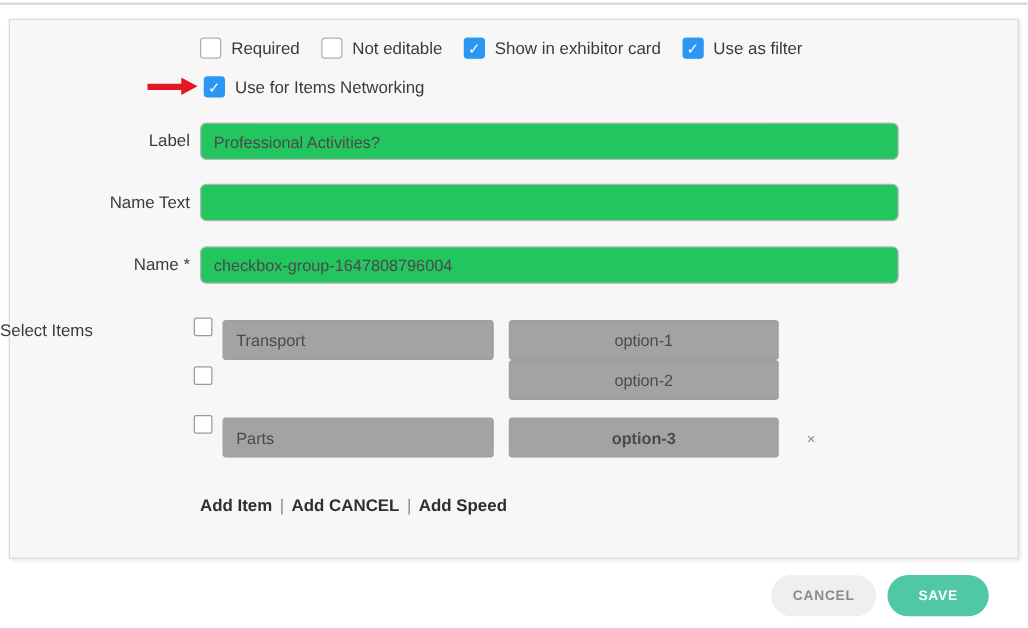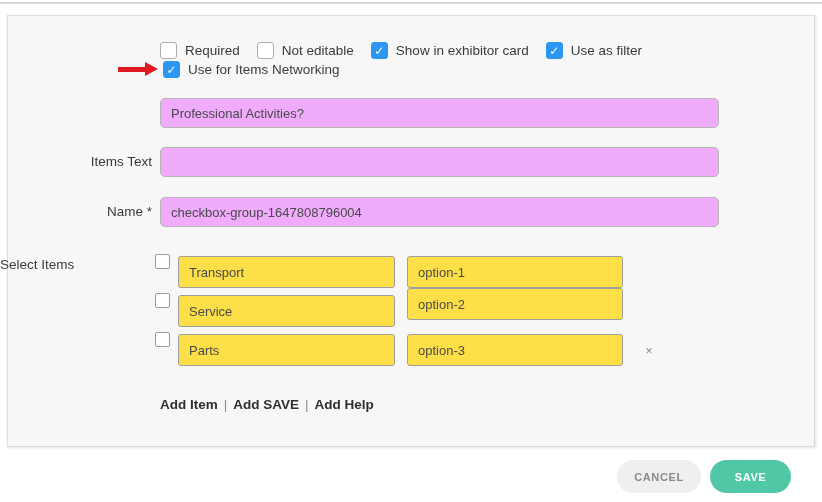--- a/index.html
+++ b/index.html
@@ -17,54 +17,54 @@
   .cb{
     display:inline-flex;align-items:center;justify-content:center;
     width:17px;height:17px;background:#fff;border:1px solid #aeaeae;border-radius:3px;
     box-sizing:border-box;flex:0 0 auto;cursor:pointer;
   }
   .cb .check{display:none;color:#fff;font-size:12px;font-weight:bold;line-height:1;}
   .cb.checked{background:#2b97f3;border-color:#2b97f3;}
   .cb.checked .check{display:block;}
   .cb.small{width:15px;height:15px;border-radius:2px;border-color:#9a9a9a;}
 
-  .options-row{position:absolute;left:160px;top:30px;display:flex;align-items:center;margin-top:12px;}
+  .options-row{position:absolute;left:160px;top:30px;display:flex;align-items:center;}
   .opt{display:flex;align-items:center;margin-right:13px;}
   .opt-label{margin-left:8px;margin-right:4px;font-size:13.5px;color:#3b3b3b;white-space:nowrap;}
 
   
   .arrow-shaft{position:absolute;left:118px;top:67px;width:28px;height:5px;background:#e0181f;}
   .arrow-head{
     position:absolute;left:145px;top:62px;width:0;height:0;
     border-top:7.5px solid transparent;border-bottom:7.5px solid transparent;
     border-left:13px solid #e0181f;
   }
   .speed-row{position:absolute;left:163px;top:61px;display:flex;align-items:center;}
 
   
   .field-label{
     position:absolute;left:0;width:152px;text-align:right;
     font-size:13.5px;color:#3b3b3b;line-height:30px;
   }
   .text-input{
     position:absolute;left:160px;width:559px;height:30px;box-sizing:border-box;
-    background:#f0abfc;border:1px solid #b5b5b5;border-radius:5px;
+    background:#22c55e;border:1px solid #b5b5b5;border-radius:5px;
     padding:0 10px;font-family:inherit;font-size:13px;color:#4a4a4a;outline:none;
   }
 
   
   .si-label{position:absolute;left:0;top:257px;width:152px;font-size:13.5px;color:#3b3b3b;}
   .si-cb{position:absolute;left:155px;}
   .si-input{
-    position:absolute;height:32px;box-sizing:border-box;background:#fde047;
+    position:absolute;height:32px;box-sizing:border-box;background:#a3a3a3;
     border:1px solid #9e9e9e;border-radius:3px;padding:0 10px;
     font-family:inherit;font-size:13px;color:#4a4a4a;outline:none;
   }
   .si-name{left:178px;width:217px;}
-  .si-value{left:407px;width:216px;}
+  .si-value{left:407px;width:216px;text-align:center;}
   .si-remove{
     position:absolute;left:642px;width:14px;text-align:center;
     font-size:12px;color:#8a8a8a;cursor:pointer;line-height:14px;
   }
 
   .add-links{position:absolute;left:160px;top:397px;font-size:13.5px;font-weight:600;color:#2f2f2f;white-space:nowrap;}
   .add-link{cursor:pointer;margin-top:20px;}
   .link-sep{color:#8a8a8a;font-weight:400;padding:0 6px;}
 
   
@@ -109,42 +109,42 @@
   <span class="arrow-shaft"></span>
   <span class="arrow-head"></span>
 
   <div class="speed-row">
     <span class="cb checked">
         <span class="check">✓</span>
       </span>
     <span class="opt-label">Use for Items Networking</span>
   </div>
 
+  <div class="field-label" style="top:98px">Label</div>
   <input class="text-input" style="top: 98px;" type="text" value="Professional Activities?">
 
-  <div class="field-label" style="top:147px">Items Text</div>
+  <div class="field-label" style="top:147px">Name Text</div>
   <input class="text-input" style="top: 147px;" type="text" value="">
 
   <div class="field-label" style="top:197px">Name *</div>
   <input class="text-input" style="top: 197px;" type="text" value="checkbox-group-1647808796004">
 
   <div class="si-label">Select Items</div>
 
   <span class="cb small si-cb" style="top:254px"></span>
   <input class="si-input si-name" style="top: 256px;" type="text" value="Transport">
   <input class="si-input si-value" style="top: 256px;" type="text" value="option-1">
 
   <span class="cb small si-cb" style="top:293px"></span>
-  <input class="si-input si-name" style="top: 295px;" type="text" value="Service">
   <input class="si-input si-value" style="top: 288px;" type="text" value="option-2">
 
   <span class="cb small si-cb" style="top:332px"></span>
   <input class="si-input si-name" style="top: 334px;" type="text" value="Parts">
-  <input class="si-input si-value" style="top: 334px;" type="text" value="option-3">
+  <input class="si-input si-value" style="top: 334px; font-weight: bold;" type="text" value="option-3">
   <span class="si-remove" style="top:344px">×</span>
 
   <div class="add-links">
-    <span class="add-link">Add Item</span><span class="link-sep">|</span><span class="add-link">Add SAVE</span><span class="link-sep">|</span><span class="add-link">Add Help</span>
+    <span class="add-link">Add Item</span><span class="link-sep">|</span><span class="add-link">Add CANCEL</span><span class="link-sep">|</span><span class="add-link">Add Speed</span>
   </div>
 
   <button class="btn btn-cancel">CANCEL</button>
   <button class="btn btn-save">SAVE</button>
 </div>
 
 </body></html>

